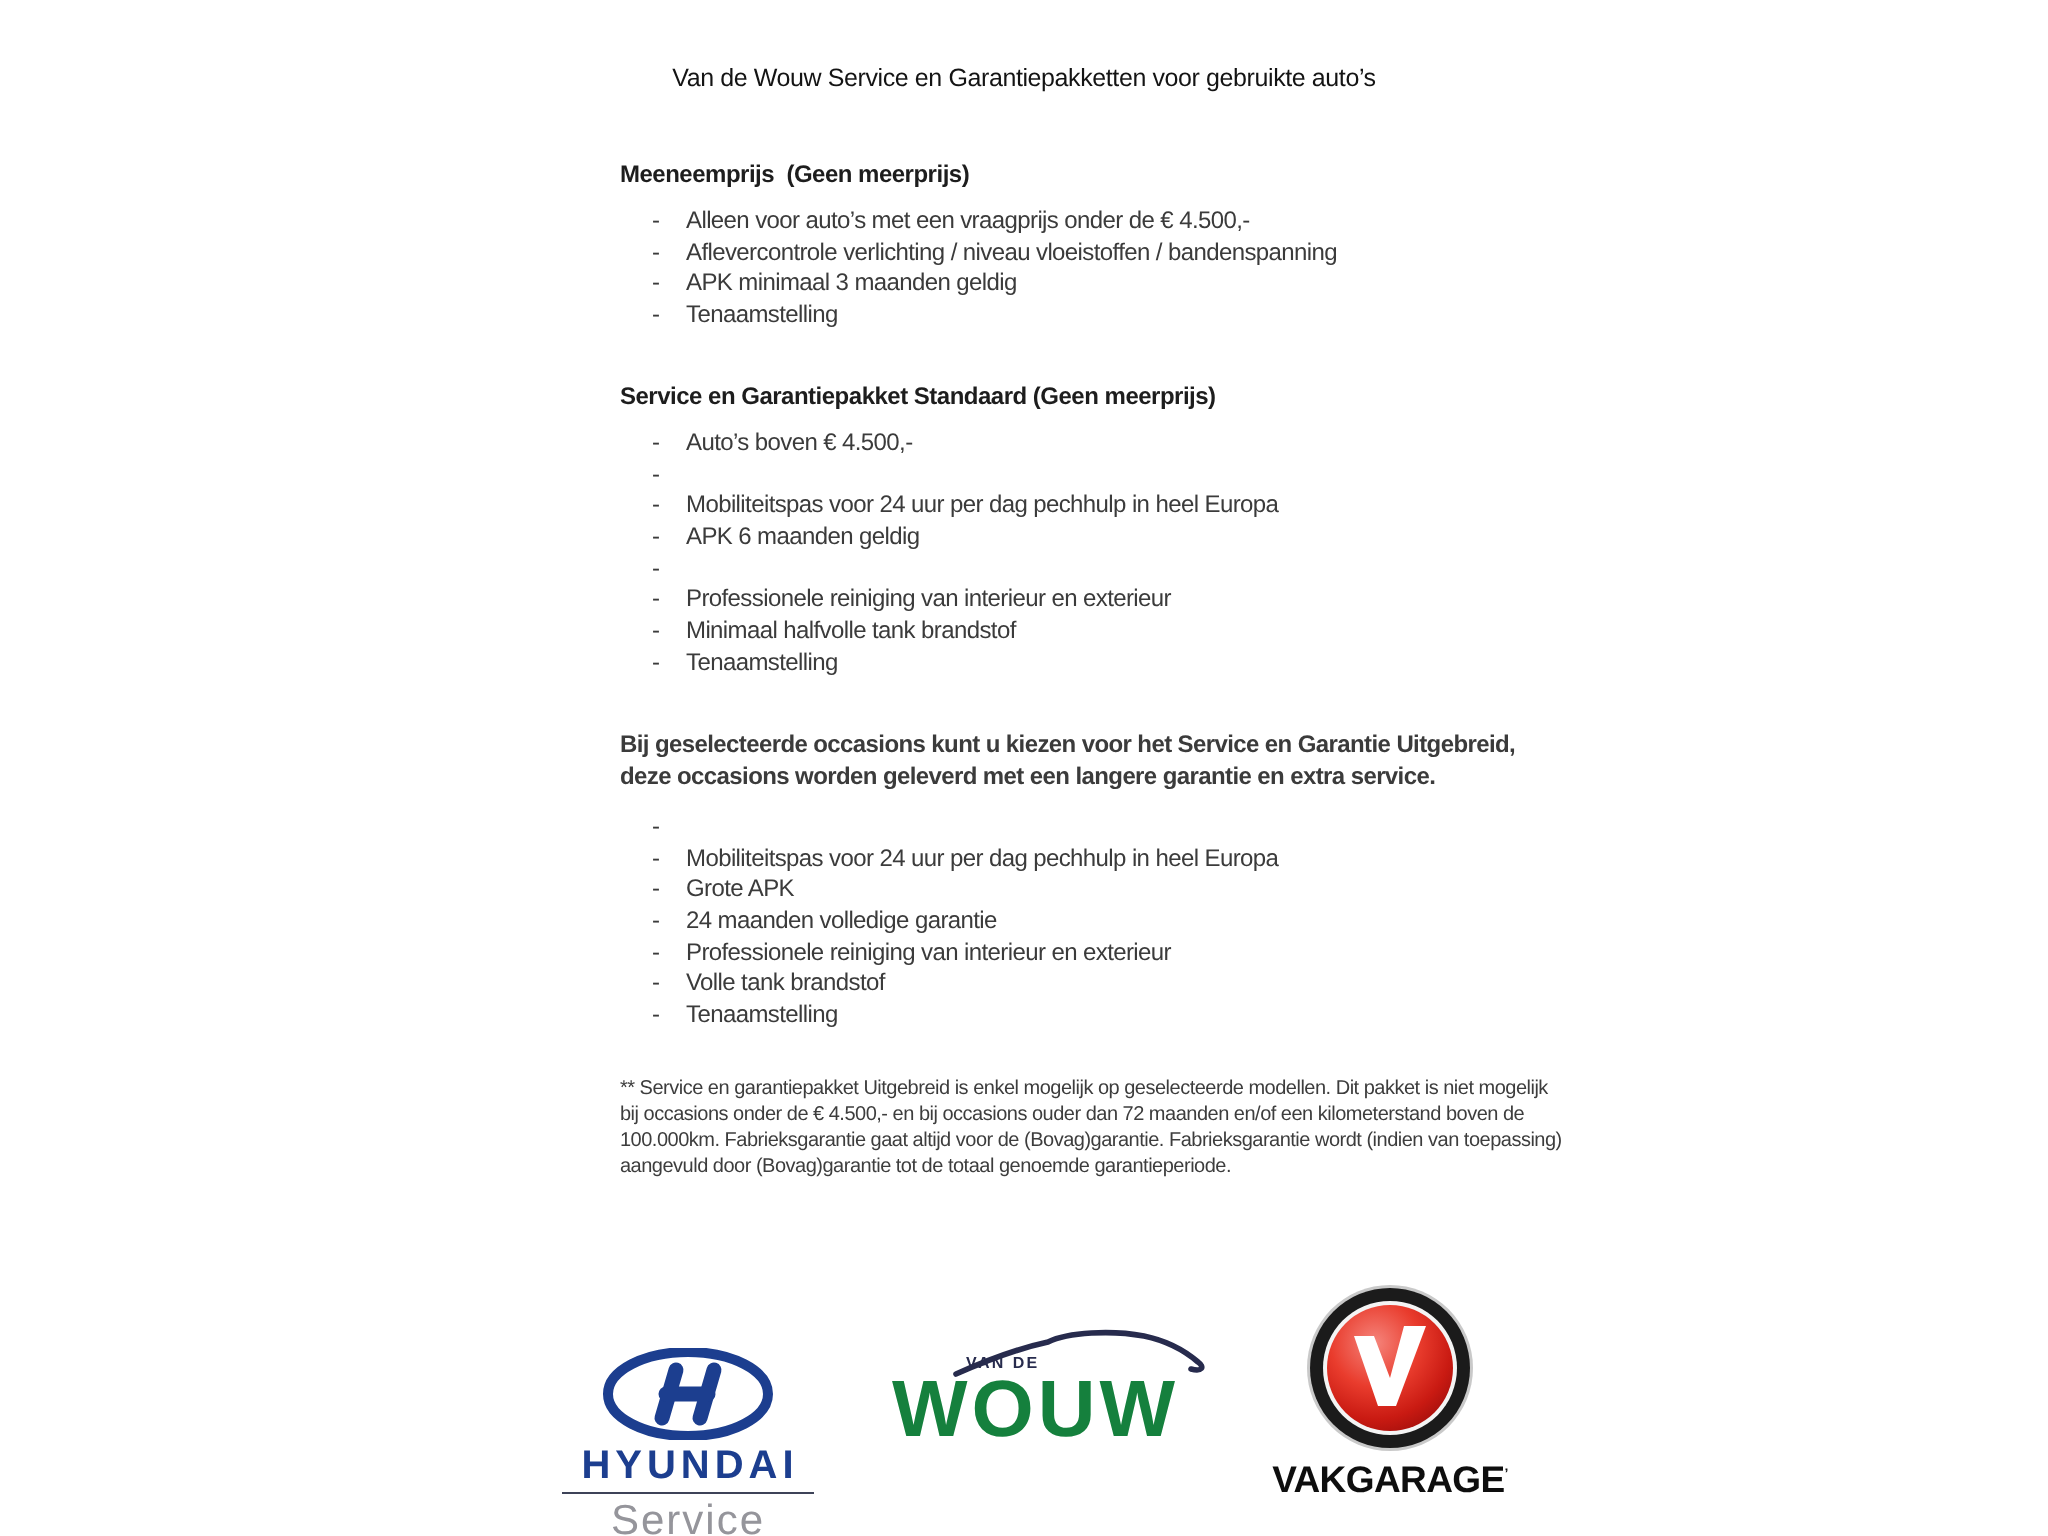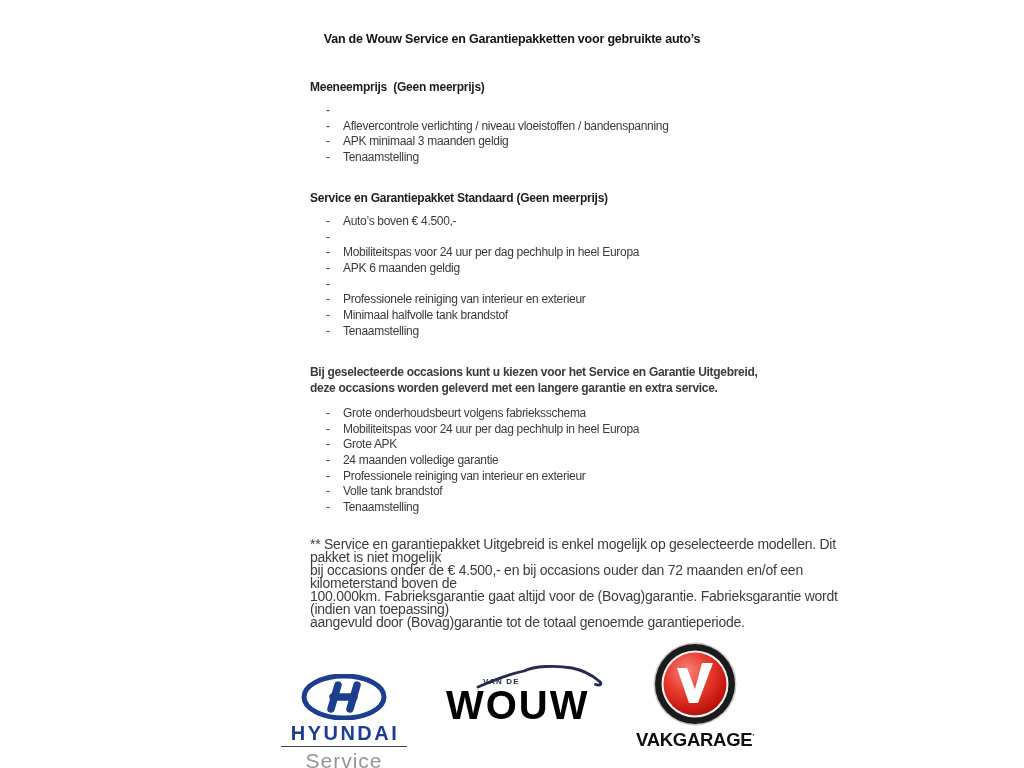--- a/index.html
+++ b/index.html
@@ -1,47 +1,47 @@
 <!DOCTYPE html>
 <html><head>
 <meta charset="utf-8">
 <style>
   html,body{margin:0;padding:0;background:#fff;}
   .page{position:relative;width:1024px;height:768px;background:#ffffff;overflow:hidden;
         font-family:"Liberation Sans",sans-serif;color:#3b3b3b;}
   .title{position:absolute;top:32px;left:0;width:100%;text-align:center;
-         font-size:12.5px;font-weight:bold;color:#141414;letter-spacing:-0.2px;}
+         font-size:12.5px;font-weight:normal;color:#141414;letter-spacing:-0.2px;}
   .content{position:absolute;left:310px;top:0;width:560px;padding-top:81px;
            font-size:12px;letter-spacing:-0.3px;}
   .content h2{margin:0;font-size:12px;line-height:13px;font-weight:bold;color:#1d1d1d;
               letter-spacing:-0.25px;white-space:pre-wrap;}
   .content h2.gap{margin-top:26px;}
   ul.blist{list-style:none;margin:9px 0 0 0;padding:0;}
   ul.blist li{display:flex;line-height:15.7px;padding-left:16px;}
   ul.blist .dash{flex:0 0 17px;width:17px;}
   ul.blist .btext{white-space:pre-line;}
   p.intro{margin:26px 0 0 0;line-height:15.7px;white-space:pre-line;font-weight:bold;}
   h2.row{display:flex;margin-top:26px;}
   h2.row .price{margin-left:26px;}
-  p.footnote{margin:22px 0 0 0;font-size:14px;line-height:13px;letter-spacing:-0.25px;
+  p.footnote{margin:22px 0 0 0;font-size:10px;line-height:13px;letter-spacing:-0.25px;
              color:#3d3d3d;white-space:pre-line;}
 
   
   .hyundai{position:absolute;left:281px;top:674px;width:126px;text-align:center;line-height:1;}
   .hyundai svg{display:block;margin:0 auto;}
   .hy-name{font-size:20px;font-weight:bold;color:#1c3e8f;letter-spacing:2.5px;margin:3px 0 0 2px;}
   .hy-line{height:0;border-top:1.5px solid #3d4358;margin-top:3px;}
   .hy-sub{font-size:21px;font-weight:normal;color:#95959b;letter-spacing:1px;margin-top:3px;}
 
   
   .wouw{position:absolute;left:446px;top:663px;width:165px;height:70px;}
   .wouw-top{position:absolute;left:1px;top:14px;font-size:8px;font-weight:bold;
             color:#272b4d;letter-spacing:1.2px;margin-left:36px;}
   .wouw-name{position:absolute;left:0;top:22px;font-size:40px;font-weight:bold;
-             color:#000000;letter-spacing:2px;line-height:1;}
+             color:#15803d;letter-spacing:2px;line-height:1;}
   .wouw svg.car{position:absolute;left:30px;top:0;}
 
   
   .vak{position:absolute;left:633px;top:641px;width:124px;text-align:center;line-height:1;}
   .vak svg{display:block;margin:0 auto;}
   .vak-name{font-size:18.5px;font-weight:bold;color:#0e0e0e;letter-spacing:-0.3px;margin-top:2px;}
   .vak-name .tm{font-size:7px;vertical-align:super;}
 </style>
 </head>
 <body>
@@ -49,20 +49,21 @@
 <div class="page">
 
   <div class="title">Van de Wouw Service en Garantiepakketten voor gebruikte auto’s</div>
 
   <div class="content">
 
     <h2>Meeneemprijs  (Geen meerprijs)</h2>
     <ul class="blist">
         <li>
           <span class="dash">-</span>
+          <span class="btext">Alleen voor auto’s met een vraagprijs onder de € 4.500,-</span>
         </li>
         <li>
           <span class="dash">-</span>
           <span class="btext">Aflevercontrole verlichting / niveau vloeistoffen / bandenspanning</span>
         </li>
         <li>
           <span class="dash">-</span>
           <span class="btext">APK minimaal 3 maanden geldig</span>
         </li>
         <li>
@@ -104,21 +105,20 @@
           <span class="btext">Tenaamstelling</span>
         </li>
       </ul>
 
     <p class="intro">Bij geselecteerde occasions kunt u kiezen voor het Service en Garantie Uitgebreid,
 deze occasions worden geleverd met een langere garantie en extra service.</p>
 
     <ul class="blist">
         <li>
           <span class="dash">-</span>
-          <span class="btext">Grote onderhoudsbeurt volgens fabrieksschema</span>
         </li>
         <li>
           <span class="dash">-</span>
           <span class="btext">Mobiliteitspas voor 24 uur per dag pechhulp in heel Europa</span>
         </li>
         <li>
           <span class="dash">-</span>
           <span class="btext">Grote APK</span>
         </li>
         <li>

